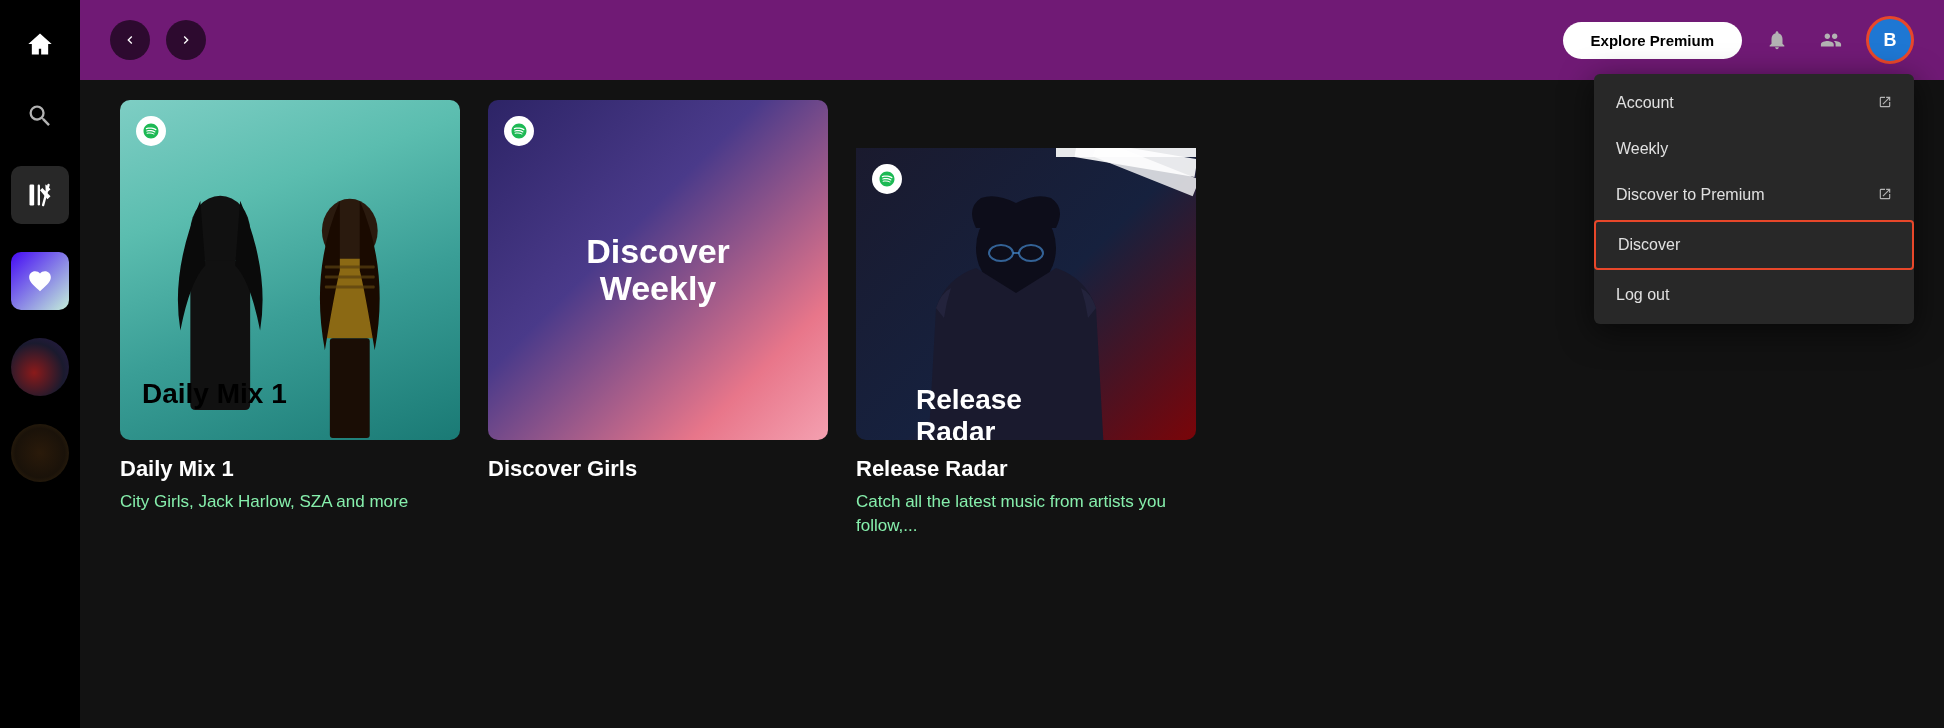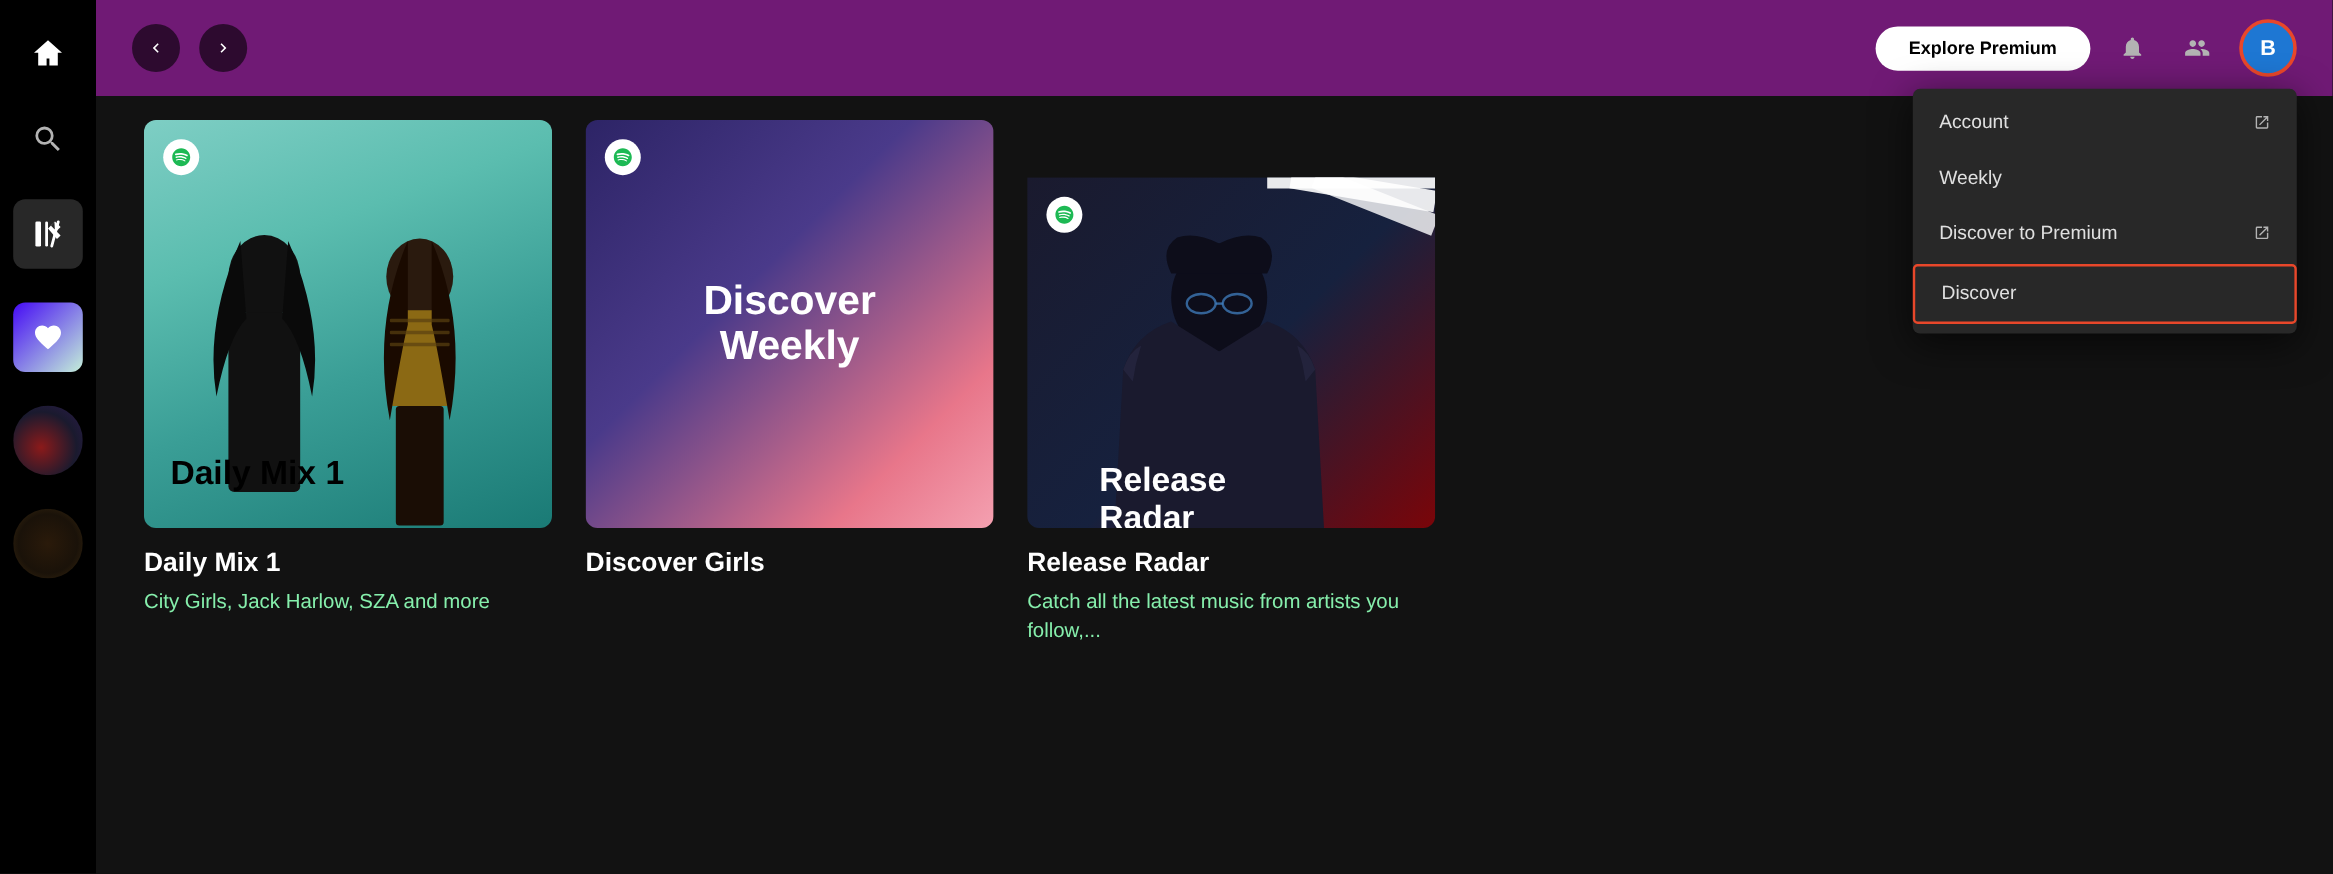--- a/index.html
+++ b/index.html
@@ -473,13 +473,16 @@
     <span>Discover to Premium</span>
     <span class="external-icon">
       <svg width="14" height="14" viewBox="0 0 24 24" fill="currentColor">
           <path d="M19 19H5V5h7V3H5a2 2 0 00-2 2v14a2 2 0 002 2h14a2 2 0 002-2v-7h-2v7zM14 3v2h3.59l-9.83 9.83 1.41 1.41L19 6.41V10h2V3h-7z"></path>
         </svg>
     </span>
   </div>
   <div class="dropdown-item settings-item">
     <span>Discover</span>
   </div>
+  <div class="dropdown-item">
+    <span>Log out</span>
+  </div>
 </div>
 
 </body></html>

